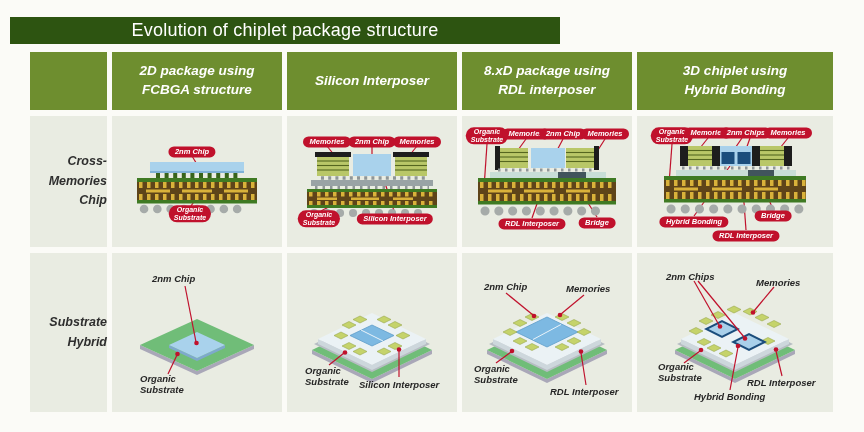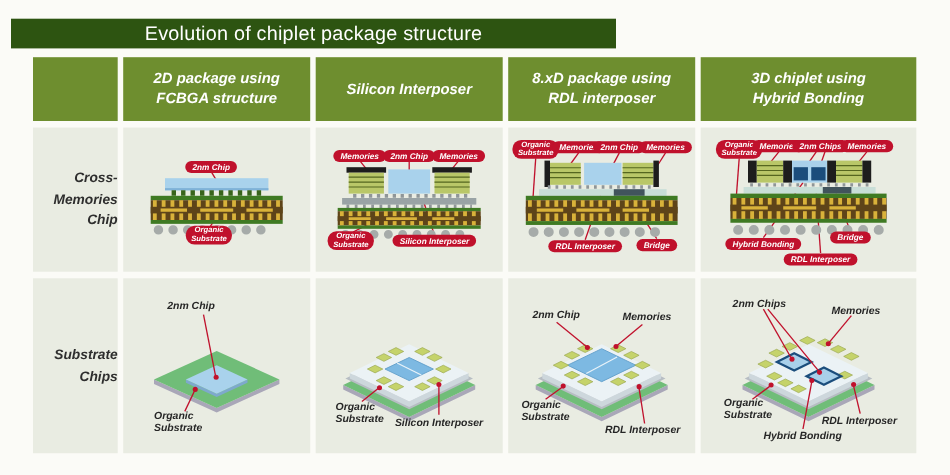--- a/index.html
+++ b/index.html
@@ -244,21 +244,21 @@
         <div class="pill" style="left:96px;top:17px;">2nm Chips</div>
         <div class="pill" style="left:138px;top:17px;">Memories</div>
         <div class="pill" style="left:44px;top:106px;">Hybrid Bonding</div>
         <div class="pill" style="left:123px;top:100px;">Bridge</div>
         <div class="pill" style="left:96px;top:120px;">RDL Interposer</div>
       </div>
     </div>
 
     <div class="rlab">
       <span>Substrate</span>
-      <span>Chips</span>
+      <span>Hybrid</span>
     </div>
 
     <div class="cell">
       <div class="canvas">
         <svg viewBox="0 0 170 159">
           <polygon points="28,92 85,118 142,92 142,96 85,122 28,96" fill="#a9a7b8"></polygon>
           <polygon class="isubg" points="85,66 142,92 85,118 28,92"></polygon>
           <polygon points="57,92 85,105 113,92 113,95 85,108 57,95" fill="#7ea9cc"></polygon>
           <polygon class="blu" points="85,79 113,92 85,105 57,92"></polygon>
           <line class="ln" x1="73" y1="33" x2="84" y2="89"></line>

